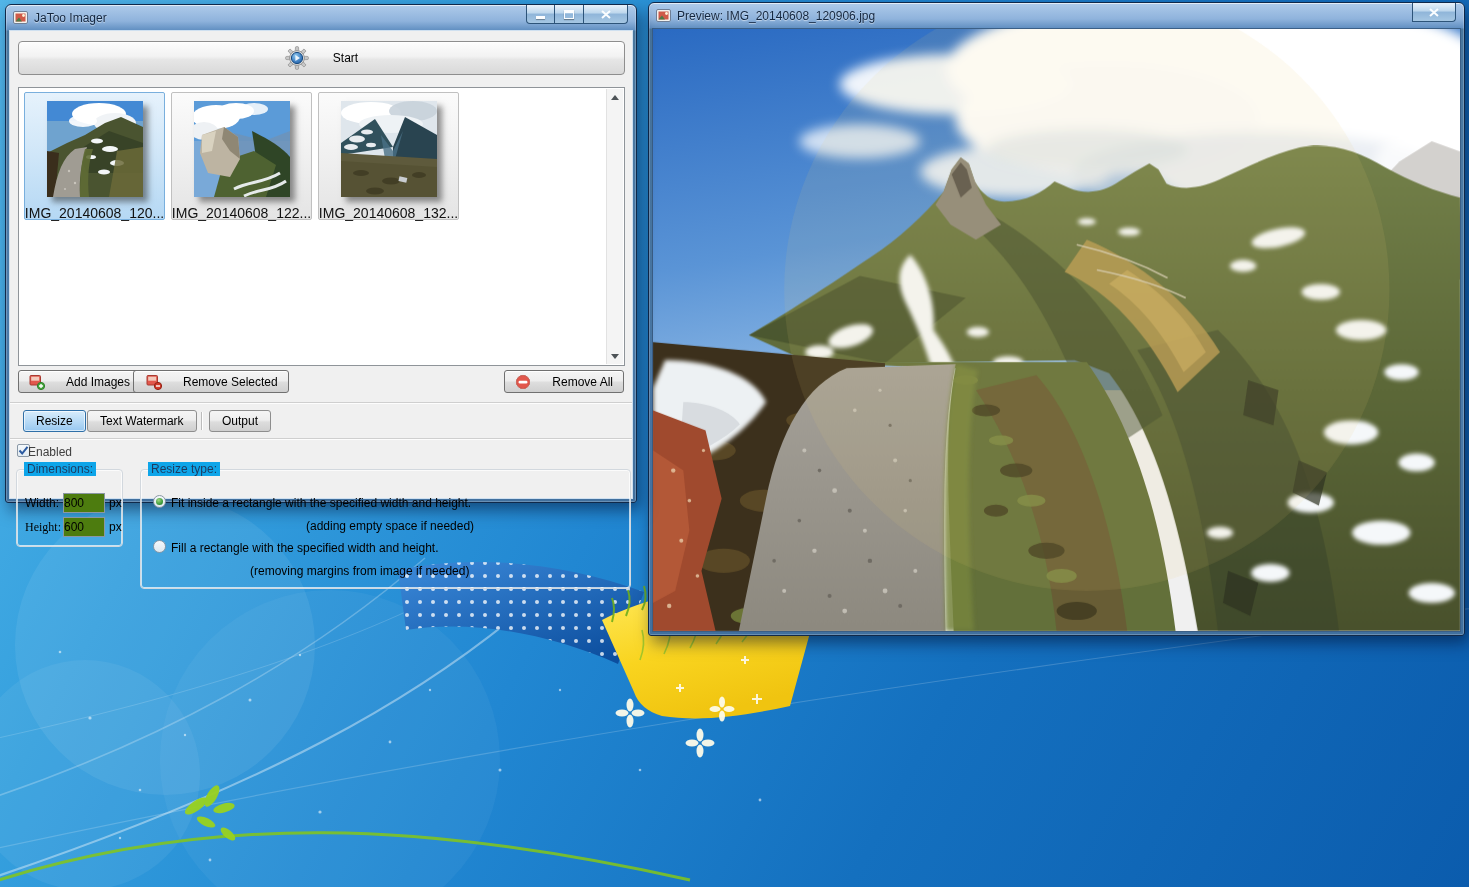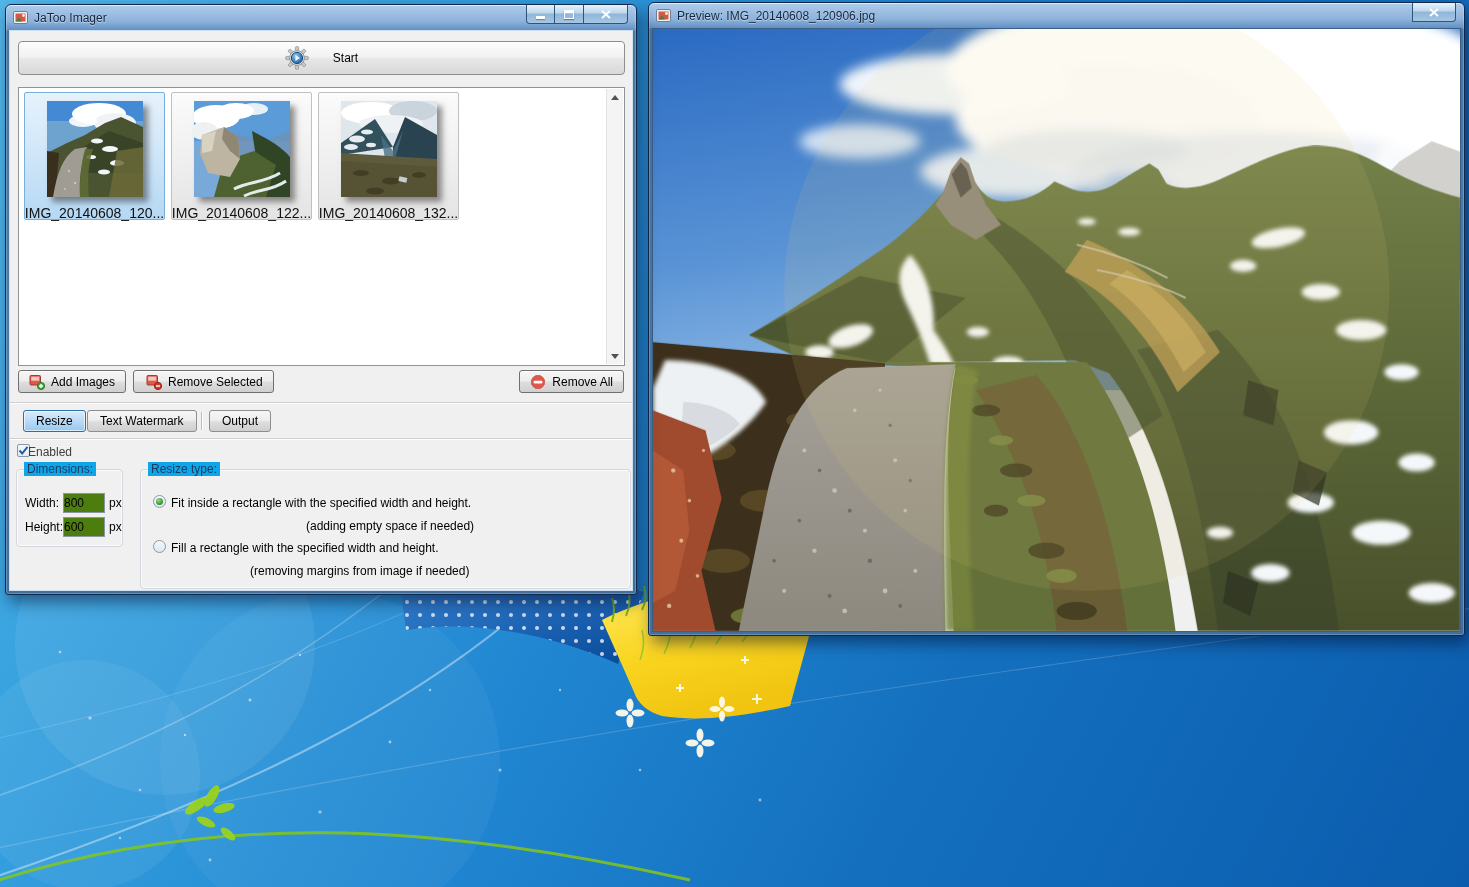--- a/index.html
+++ b/index.html
@@ -35,21 +35,21 @@
   .wbtn.last{ border-radius:0 0 4px 0; width:44px; }
   .ico-min{ width:9px; height:3px; background:#fbfdff; box-shadow:0 1px 1px rgba(0,0,0,.35); margin-top:7px; }
   .ico-max{ width:10px; height:9px; border:1px solid #fbfdff; border-top-width:3px; box-shadow:0 1px 1px rgba(0,0,0,.35); }
 
   .client{
     position:relative; background:#f0f0f0; height:calc(100% - 25px);
     border:1px solid #cfe0f0;
   }
 
   
-  #main-win{ left:5px; top:4px; width:632px; height:591px; z-index:3; }
+  #main-win{ left:5px; top:4px; width:632px; height:499px; z-index:3; }
 
   .startbtn{
     position:absolute; left:8px; top:10px; width:607px; height:34px;
     border:1px solid #8e8e8e; border-radius:4px;
     background:linear-gradient(180deg,#fdfdfd,#f2f2f2 45%,#e6e6e6 55%,#d9d9d9);
     box-shadow:inset 0 1px 0 #fff;
     display:flex; align-items:center; justify-content:center; gap:24px;
     font-size:12px; color:#000; cursor:default;
   }
 
@@ -79,21 +79,21 @@
   .sarrow{ position:absolute; left:0; width:16px; height:16px; display:flex; align-items:center; justify-content:center; }
   .sarrow.up{ top:0; } .sarrow.down{ bottom:0; }
   .tri-up{ width:0; height:0; border-left:4px solid transparent; border-right:4px solid transparent; border-bottom:5px solid #4d5357; }
   .tri-down{ width:0; height:0; border-left:4px solid transparent; border-right:4px solid transparent; border-top:5px solid #4d5357; }
 
   .pushbtn{
     position:absolute; top:339px; height:23px;
     border:1px solid #707070; border-radius:3px;
     background:linear-gradient(180deg,#f5f5f5,#eee 45%,#ddd 55%,#cfcfcf);
     box-shadow:inset 0 1px 0 #fff;
-    display:flex; align-items:center; gap:6px; padding:0 10px;
+    display:flex; align-items:center; gap:21px; padding:0 10px;
     font-size:12px; color:#000; cursor:default; white-space:nowrap;
   }
   #btn-add{ left:8px; } #btn-rmsel{ left:123px;padding-left:12px; } #btn-rmall{ right:8px; }
 
   .groove{ position:absolute; left:0; right:0; height:2px; border-top:1px solid #cfcfcf; border-bottom:1px solid #fdfdfd; }
   #groove1{ top:371px; } #groove2{ top:407px; }
 
   .tab{
     position:absolute; top:379px; height:22px;
     border:1px solid #8e8e8e; border-radius:3px;
@@ -664,21 +664,21 @@
           <path d="M1.5,5.5 L4.2,8.5 L9.5,1.8" stroke="#2b5aa0" stroke-width="2" fill="none"></path>
         </svg>
       </div>
       <span class="cblabel">Enabled</span>
 
       <div class="group" id="grp-dims">
         <span class="legend">Dimensions:</span>
         <span class="flabel" style="left:8px; top:26px;">Width:</span>
         <input class="field" style="left: 46px; top: 23px;" value="800">
         <span class="flabel" style="left:92px; top:26px;">px</span>
-        <span class="flabel" style="left:8px; top:50px;">Height:</span>
+        <span class="flabel" style="left:8px; top:50px;font-family:Liberation Serif, serif;">Height:</span>
         <input class="field" style="left: 46px; top: 47px;" value="600">
         <span class="flabel" style="left:92px; top:50px;">px</span>
       </div>
 
       <div class="group" id="grp-rtype">
         <span class="legend">Resize type:</span>
 
         <div class="radio" style="left:12px; top:25px;">
             <div class="dot"></div>
           </div>

